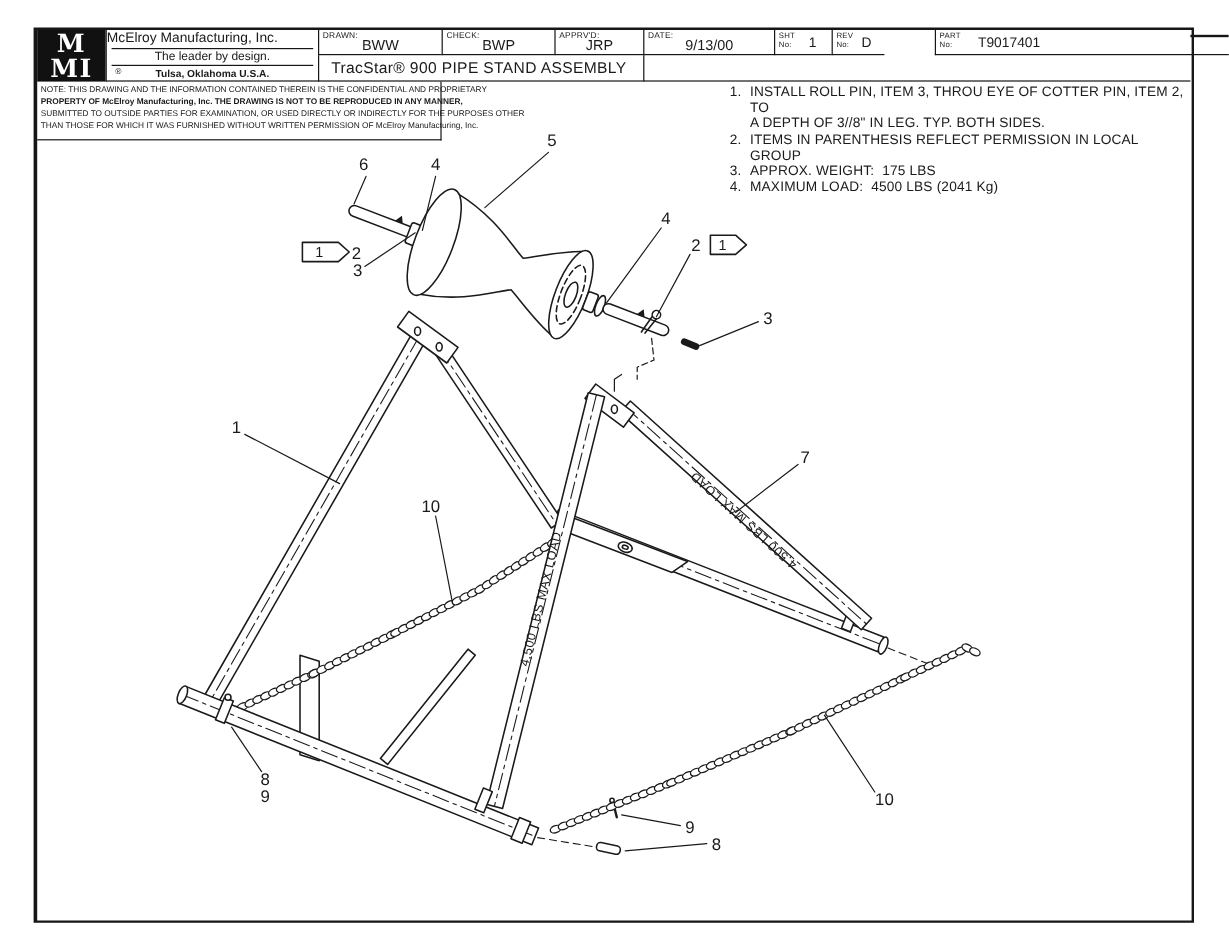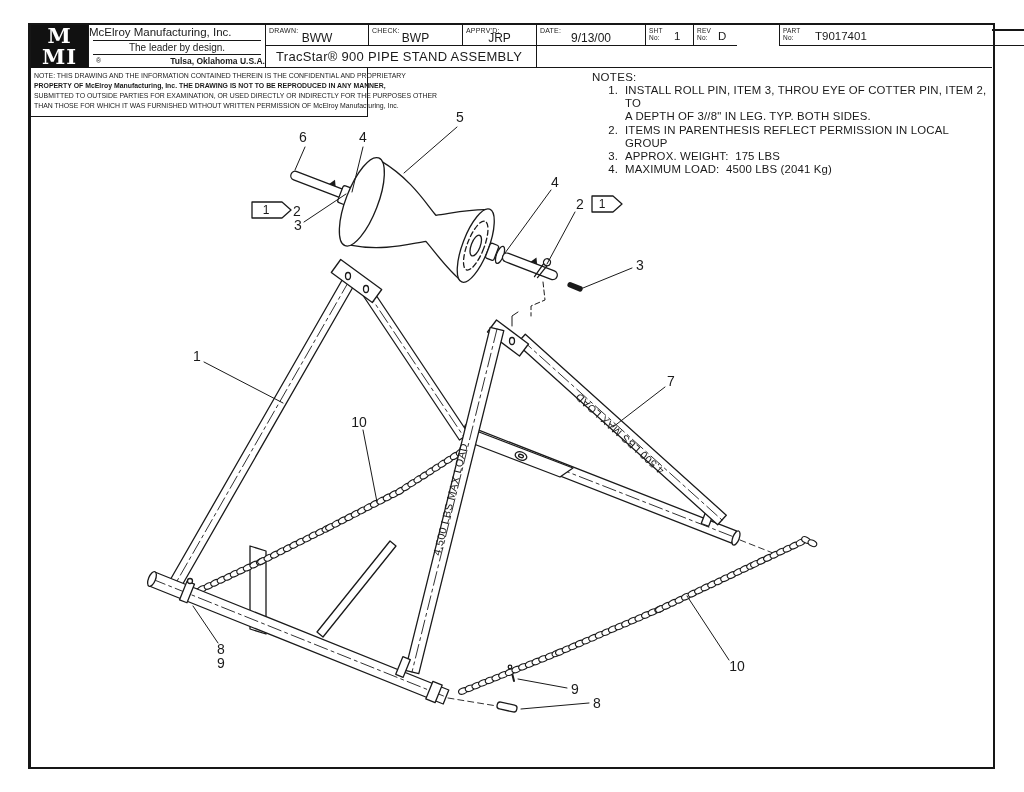--- a/index.html
+++ b/index.html
@@ -11,21 +11,21 @@
 
   
   .logo{left:31px;top:25px;width:57px;height:43px;background:#111;color:#fff;
         font-family:"DejaVu Serif",serif;font-weight:bold;text-align:center;line-height:21px;font-size:21px;letter-spacing:1px}
   .cell{border-left:1.5px solid #161616;border-bottom:1.5px solid #161616;box-sizing:border-box}
   .company{left:88px;top:25px;width:177px;height:43px}
   .company .name{font-size:11.5px;text-align:left;line-height:15px}
   .company .rule{border-top:1.2px solid #161616;margin:0 4px}
   .company .tag{font-size:10px;text-align:center;line-height:13px}
   .company .locrow{position:relative}
-  .company .loc{font-size:8.5px;font-weight:bold;text-align:right;line-height:13px}
+  .company .loc{font-size:8.5px;font-weight:bold;text-align:center;line-height:13px}
   .company .reg{position:absolute;left:7px;top:2px;font-size:7px}
   .fcell{height:21px}
   .flabel{position:absolute;top:2px;left:3px;font-size:7px;letter-spacing:.2px}
   .flabel2{position:absolute;top:2px;left:3px;font-size:6.5px;line-height:7px;letter-spacing:.2px}
   .fval{position:absolute;top:6px;width:100%;text-align:center;font-size:12px}
   .fval-l{position:absolute;top:5px;font-size:11.5px}
   .drawn{left:265px;top:25px;width:103px}
   .check{left:368px;top:25px;width:94px}
   .apprvd{left:462px;top:25px;width:74px}
   .date{left:536px;top:25px;width:109px}
@@ -109,21 +109,20 @@
 
 <div class="abs notebox"></div>
 <div class="abs conf">
   <div>NOTE: THIS DRAWING AND THE INFORMATION CONTAINED THEREIN IS THE CONFIDENTIAL AND PROPRIETARY</div>
   <div class="b">PROPERTY OF McElroy Manufacturing, Inc. THE DRAWING IS NOT TO BE REPRODUCED IN ANY MANNER,</div>
   <div>SUBMITTED TO OUTSIDE PARTIES FOR EXAMINATION, OR USED DIRECTLY OR INDIRECTLY FOR THE PURPOSES OTHER</div>
   <div>THAN THOSE FOR WHICH IT WAS FURNISHED WITHOUT WRITTEN PERMISSION OF McElroy Manufacturing, Inc.</div>
 </div>
 
 <div class="abs notes">
-  <div class="h">NOTES:</div>
   <div class="note-item">
     <span class="note-num">1.</span>
     <span class="note-text">
         <span>INSTALL ROLL PIN, ITEM 3, THROU EYE OF COTTER PIN, ITEM 2, TO</span>
         <span>A DEPTH OF 3//8" IN LEG. TYP. BOTH SIDES.</span>
       </span>
   </div>
   <div class="note-item">
     <span class="note-num">2.</span>
     <span class="note-text">

